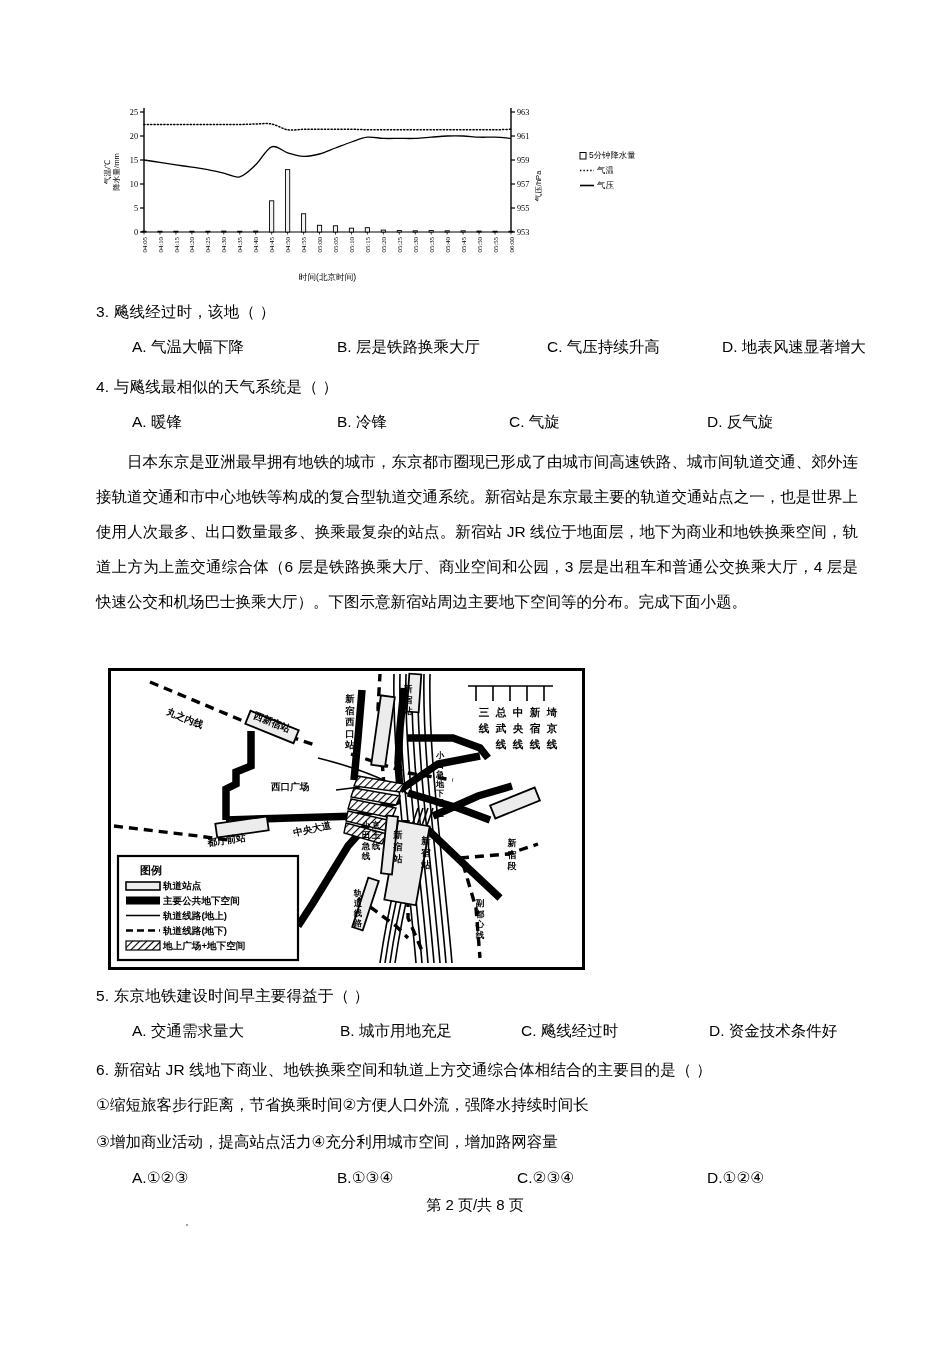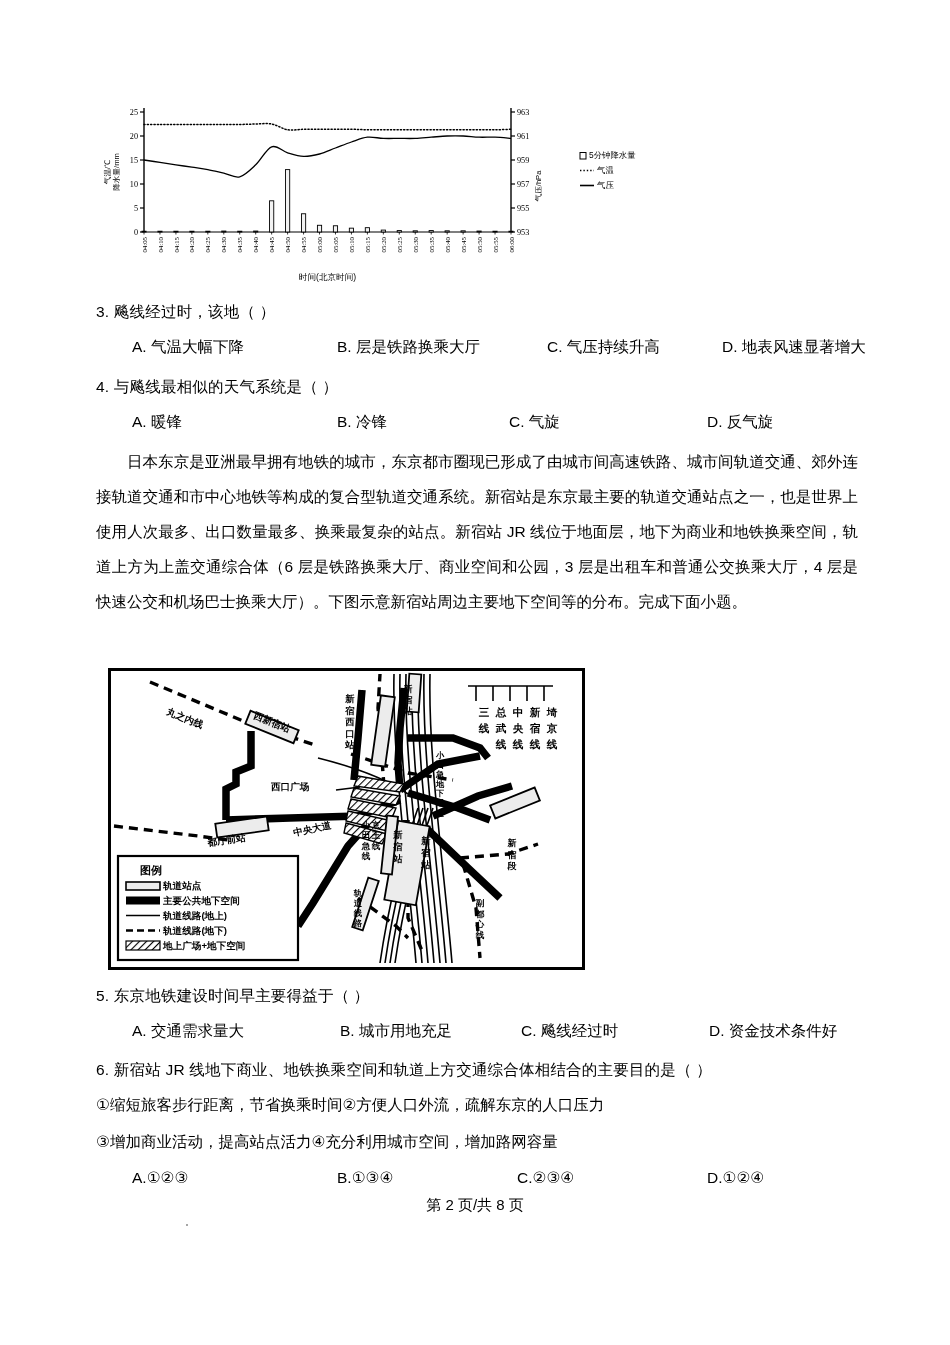--- a/index.html
+++ b/index.html
@@ -374,21 +374,21 @@
 
   <div class="q-line" style="left:96px; top:984px;">5. 东京地铁建设时间早主要得益于（    ）</div>
   <div class="opts" style="top:1021px; height:26px;">
     <span class="opt" style="left:0px;"><b style="font-weight:normal">A.</b> <i style="font-style:normal">交通需求量大</i></span>
     <span class="opt" style="left:208px;"><b style="font-weight:normal">B.</b> <i style="font-style:normal">城市用地充足</i></span>
     <span class="opt" style="left:389px;"><b style="font-weight:normal">C.</b> <i style="font-style:normal">飚线经过时</i></span>
     <span class="opt" style="left:577px;"><b style="font-weight:normal">D.</b> <i style="font-style:normal">资金技术条件好</i></span>
   </div>
 
   <div class="q-line" style="left:96px; top:1058px;">6. 新宿站 JR 线地下商业、地铁换乘空间和轨道上方交通综合体相结合的主要目的是（    ）</div>
-  <div class="subopt-line" style="top:1095px;">①缩短旅客步行距离，节省换乘时间②方便人口外流，疏解东京的人口压力</div>
+  <div class="subopt-line" style="top:1095px;">①缩短旅客步行距离，节省换乘时间②方便人口外流，强降水持续时间长</div>
   <div class="subopt-line" style="top:1132px;">③增加商业活动，提高站点活力④充分利用城市空间，增加路网容量</div>
   <div class="opts" style="top:1169px; height:26px;">
     <span class="opt" style="left:0px;"><b style="font-weight:normal">A.</b><i style="font-style:normal">①②③</i></span>
     <span class="opt" style="left:205px;"><b style="font-weight:normal">B.</b><i style="font-style:normal">①③④</i></span>
     <span class="opt" style="left:385px;"><b style="font-weight:normal">C.</b><i style="font-style:normal">②③④</i></span>
     <span class="opt" style="left:575px;"><b style="font-weight:normal">D.</b><i style="font-style:normal">①②④</i></span>
   </div>
 
   <div class="stray-dot"></div>
 

